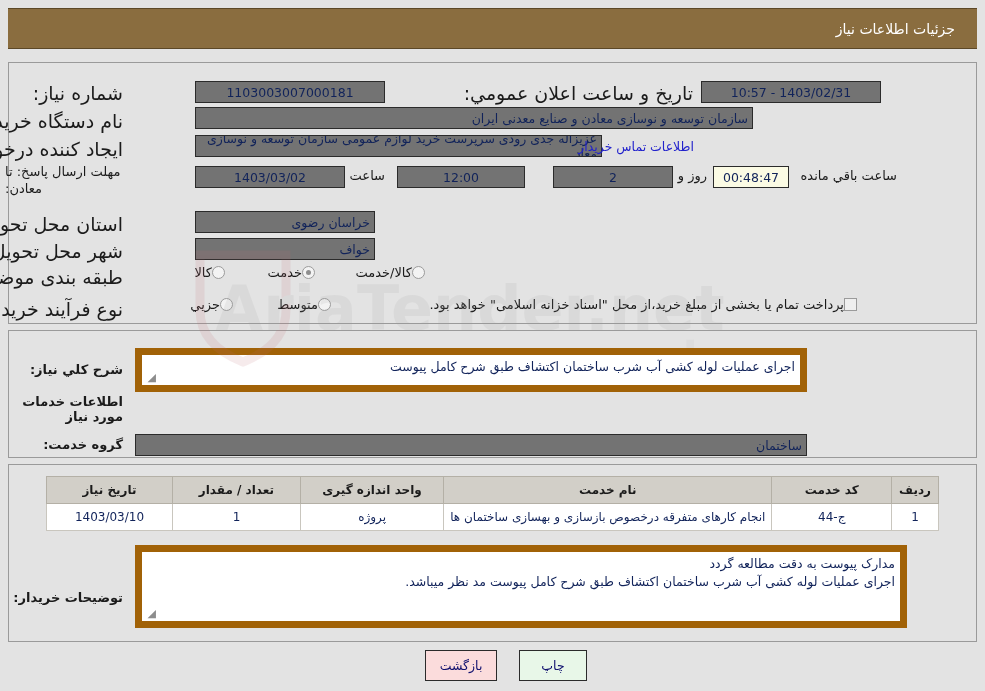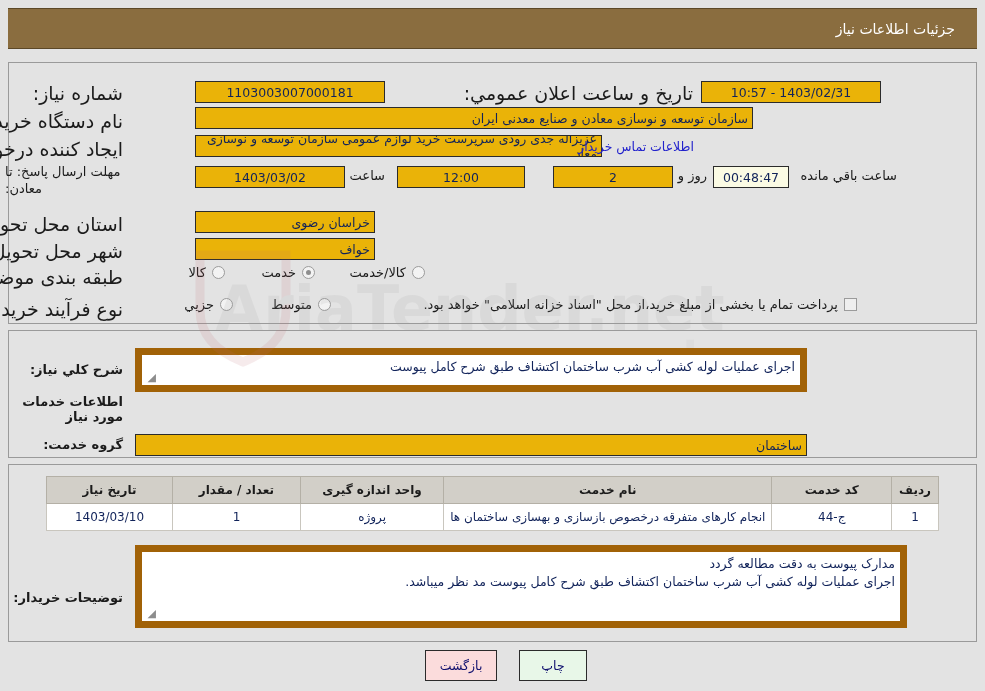--- a/index.html
+++ b/index.html
@@ -65,21 +65,21 @@
     white-space: nowrap;
   }
   .lbl-2 {
     font-size: 13px;
     color: #1b1b1b;
     line-height: 17px;
     text-align: left;
     white-space: normal;
   }
   .fld {
-    background: #eab308;
+    background: #737373;
     border: 1px solid #2b2b2b;
     box-sizing: border-box;
     height: 22px;
     font-size: 12.5px;
     color: #11235a;
     display: flex;
     align-items: center;
     padding: 0 4px;
     overflow: hidden;
   }
@@ -119,21 +119,21 @@
     background: #8e8e8e;
   }
   .cbox {
     width: 13px; height: 13px;
     border: 1px solid #9b9b9b;
     background: #efefef;
     box-sizing: border-box;
     display: inline-block;
     vertical-align: middle;
   }
-  .opt { display: flex; align-items: center; gap: 6px; }
+  .opt { display: flex; align-items: center; }
   .opt .otxt { font-size: 13px; color: #1b1b1b; }
 
   
   .ta {
     background: #ffffff;
     border: 7px solid #a16207;
     box-sizing: border-box;
     font-size: 12.5px;
     color: #11235a;
     padding: 3px 5px 0 5px;

